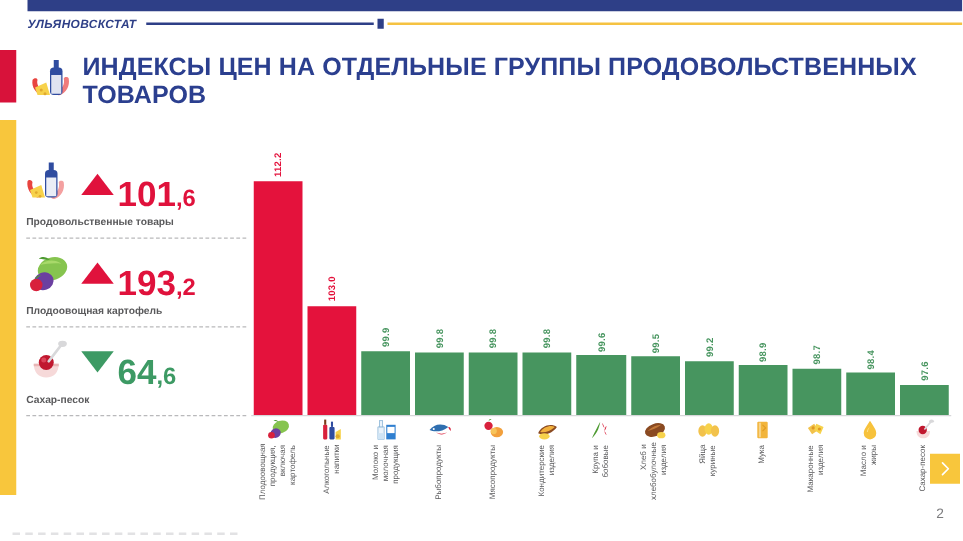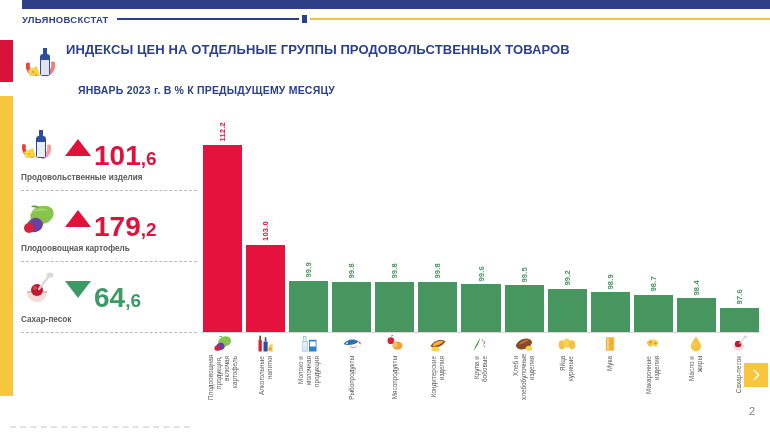--- a/index.html
+++ b/index.html
@@ -36,20 +36,21 @@
     display: flex;
     align-items: center;
   }
   .brand-name {
     font-size: 9.5px;
     font-weight: bold;
     color: #2e3f87;
     letter-spacing: 0.3px;
     white-space: nowrap;
     padding-right: 8px;
+    font-style: italic;
   }
   .brand-rule-navy {
     height: 2px;
     background: #2e3f87;
     width: 182px;
   }
   .brand-square {
     width: 5px;
     height: 8px;
     background: #2e3f87;
@@ -85,21 +86,21 @@
     left: 22px;
     top: 44px;
     width: 36px;
     height: 36px;
   }
   .title-main {
     position: absolute;
     left: 66px;
     top: 43px;
     width: 690px;
-    font-size: 13px;
+    font-size: 20px;
     font-weight: bold;
     color: #2b3f8f;
     line-height: 1.12;
     letter-spacing: 0.1px;
   }
   .title-sub {
     position: absolute;
     left: 78px;
     top: 84px;
     font-size: 10.5px;
@@ -314,21 +315,20 @@
       <path d="M26 32c5-2 8-7 7-13 0-2-4-2-4 0 1 4-1 8-5 10-2 1-1 4 2 3z" fill="#f07c7c"></path>
       <rect x="18" y="10" width="10" height="22" rx="3" fill="#2f4ca0"></rect>
       <rect x="19" y="16" width="8" height="15" fill="#ffffff" opacity="0.85"></rect>
       <rect x="21" y="4" width="4" height="7" fill="#2f4ca0"></rect>
       <path d="M6 26l9-4 3 10H8z" fill="#f7d24b"></path>
       <circle cx="11" cy="28" r="1.2" fill="#e0a92e"></circle>
       <circle cx="14" cy="31" r="1.2" fill="#e0a92e"></circle>
     </svg>
   </div>
   <div class="title-main">ИНДЕКСЫ ЦЕН НА ОТДЕЛЬНЫЕ ГРУППЫ ПРОДОВОЛЬСТВЕННЫХ ТОВАРОВ</div>
-  <div class="title-sub">ЯНВАРЬ 2023 г. В % К ПРЕДЫДУЩЕМУ МЕСЯЦУ</div>
 
   <div class="summary">
 
     <div class="sum-item">
       <div class="sum-row">
         <div class="sum-icon">
           <svg viewBox="0 0 40 40" width="40" height="40">
             <path d="M3 18c-1 6 3 12 8 13 2 0 3-2 1-3-4-2-6-6-5-9 0-2-3-3-4-1z" fill="#e8443f"></path>
             <path d="M25 32c5-2 8-7 7-13 0-2-4-2-4 0 1 4-1 8-5 10-2 1-1 4 2 3z" fill="#f4a0a0"></path>
             <rect x="17" y="9" width="10" height="22" rx="3" fill="#2f4ca0"></rect>
@@ -337,39 +337,39 @@
             <path d="M5 25l9-4 3 10H7z" fill="#f7d24b"></path>
             <circle cx="10" cy="27" r="1.1" fill="#e0a92e"></circle>
             <circle cx="13" cy="30" r="1.1" fill="#e0a92e"></circle>
           </svg>
         </div>
         <div class="sum-tri tri-up"></div>
         <div class="sum-value v-red">
           <span>101</span><span class="dec">,6</span>
         </div>
       </div>
-      <div class="sum-label">Продовольственные изделия</div>
+      <div class="sum-label">Продовольственные товары</div>
       <div class="sum-divider"></div>
     </div>
 
     <div class="sum-item">
       <div class="sum-row">
         <div class="sum-icon">
           <svg viewBox="0 0 40 40" width="40" height="40">
             <ellipse cx="23" cy="17" rx="12" ry="9" fill="#86c44f" transform="rotate(-18 23 17)"></ellipse>
             <path d="M13 14c4-4 12-5 17-1-5-1-12 0-17 1z" fill="#a8d96a"></path>
             <ellipse cx="16" cy="27" rx="8" ry="7" fill="#6b3fa0" transform="rotate(-20 16 27)"></ellipse>
             <circle cx="10" cy="30" r="5" fill="#d8213c"></circle>
             <path d="M9 25c1-2 3-3 5-3-2 1-3 2-4 3z" fill="#4f9b33"></path>
             <path d="M21 10c-3-3-7-3-9-1 3 0 6 1 9 1z" fill="#4f9b33"></path>
           </svg>
         </div>
         <div class="sum-tri tri-up"></div>
         <div class="sum-value v-red">
-          <span>179</span><span class="dec">,2</span>
+          <span>193</span><span class="dec">,2</span>
         </div>
       </div>
       <div class="sum-label">Плодоовощная картофель</div>
       <div class="sum-divider"></div>
     </div>
 
     <div class="sum-item">
       <div class="sum-row">
         <div class="sum-icon">
           <svg viewBox="0 0 40 40" width="40" height="40">

